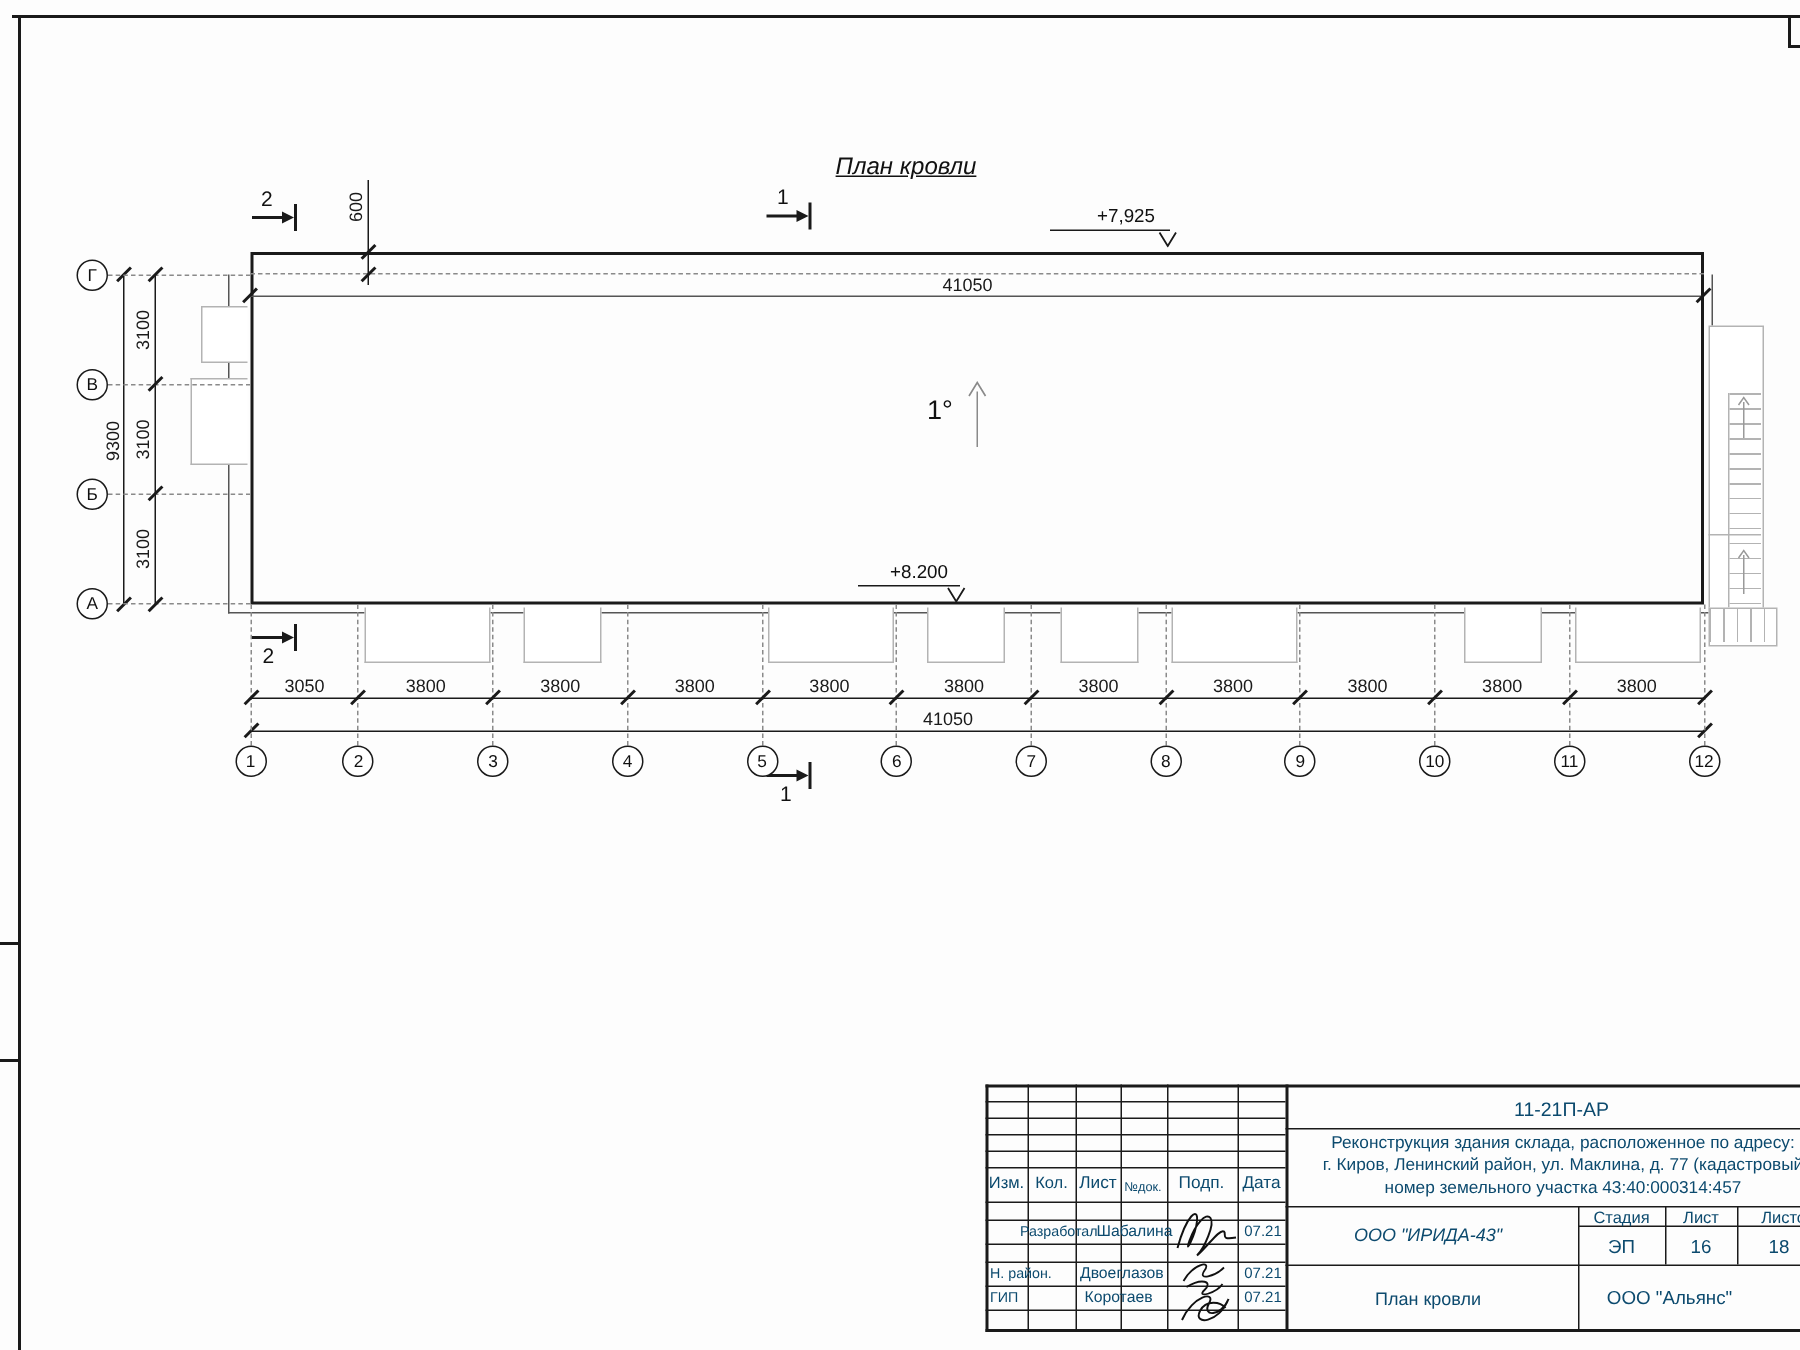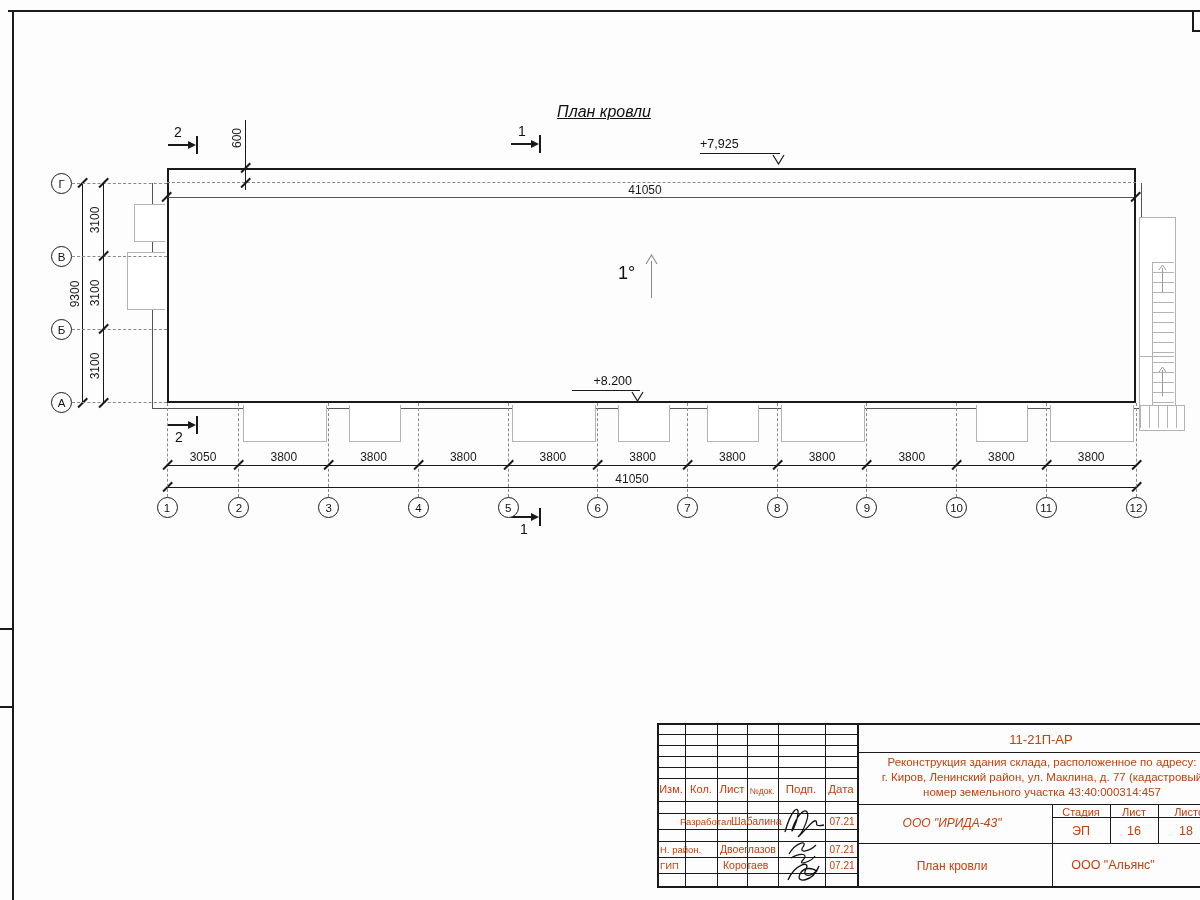--- a/index.html
+++ b/index.html
@@ -19,21 +19,21 @@
   .dash-v{position:absolute;border-left:1px dashed #8a8a8a;width:0;}
   .canopy{position:absolute;border:1px solid #b3b3b3;border-top:none;background:#fff;}
   .grect{position:absolute;border:1px solid #b3b3b3;background:#fff;}
   .sec-line{position:absolute;height:1.5px;background:#1a1a1a;width:23px;}
   .sec-tri{position:absolute;width:0;height:0;border-left:8px solid #1a1a1a;
            border-top:4px solid transparent;border-bottom:4px solid transparent;}
   .sec-bar{position:absolute;width:1.5px;height:18px;background:#1a1a1a;}
   .sec-lab{position:absolute;font-size:14px;}
   .elev{position:absolute;font-size:12.5px;white-space:nowrap;}
   .tbl{position:absolute;background:#1a1a1a;}
-  .tbt{position:absolute;font-size:11px;white-space:nowrap;color:#c2410c;}
+  .tbt{position:absolute;font-size:11px;white-space:nowrap;color:#0c4a6e;}
   .cen{transform:translateX(-50%);}
   .treads{position:absolute;background:repeating-linear-gradient(to bottom,#b3b3b3 0 1px,transparent 1px 10px);}
   .treads-h{position:absolute;background:repeating-linear-gradient(to right,#b3b3b3 0 1px,transparent 1px 9px);}
 </style>
 </head>
 <body>
 
 <div class="ln" style="left:8px;top:10px;width:1192px;height:2px;"></div>
 <div class="ln" style="left:12px;top:10px;width:1.6px;height:890px;"></div>
 <div class="ln" style="left:0;top:628px;width:12px;height:1.5px;"></div>
@@ -56,21 +56,21 @@
   <div class="lnm" style="left:167px;top:197px;width:969px;height:1px;"></div>
   <div class="tk" style="left:160px;top:196px;"></div>
   <div class="tk" style="left:1129px;top:196px;"></div>
   <div class="dimtxt cen" style="left:645px;top:183px;">41050</div>
 
   <div class="ln" style="left:245px;top:120px;width:1px;height:70px;"></div>
   <div class="tk" style="left:238.5px;top:167px;"></div>
   <div class="tk" style="left:238.5px;top:182px;"></div>
   <div class="dimtxt rot" style="left:222px;top:131px;width:30px;text-align:center;">600</div>
 
-  <div class="elev" style="left:700px;top:137px;width:70px;">+7,925</div>
+  <div class="elev" style="left:700px;top:137px;width:70px;text-align:right;">+7,925</div>
   <div class="ln" style="left:700px;top:153px;width:80px;height:1px;"></div>
   <svg class="abs" style="left:772px;top:154px;" width="13" height="11" viewBox="0 0 13 11">
     <polyline points="1,1 6.5,10 12,1" stroke="#1a1a1a" stroke-width="1.2" fill="none"></polyline>
   </svg>
 
   <div class="elev" style="left:572px;top:374px;width:60px;text-align:right;">+8.200</div>
   <div class="ln" style="left:572px;top:390px;width:68px;height:1px;"></div>
   <svg class="abs" style="left:631px;top:391px;" width="13" height="11" viewBox="0 0 13 11">
     <polyline points="1,1 6.5,10 12,1" stroke="#1a1a1a" stroke-width="1.2" fill="none"></polyline>
   </svg>

